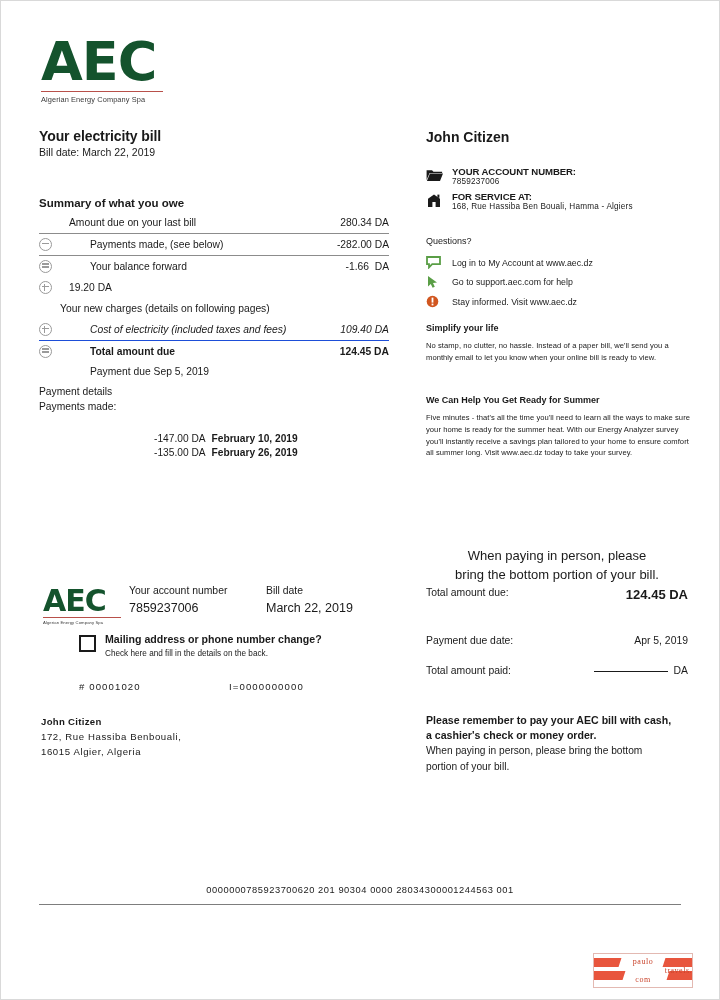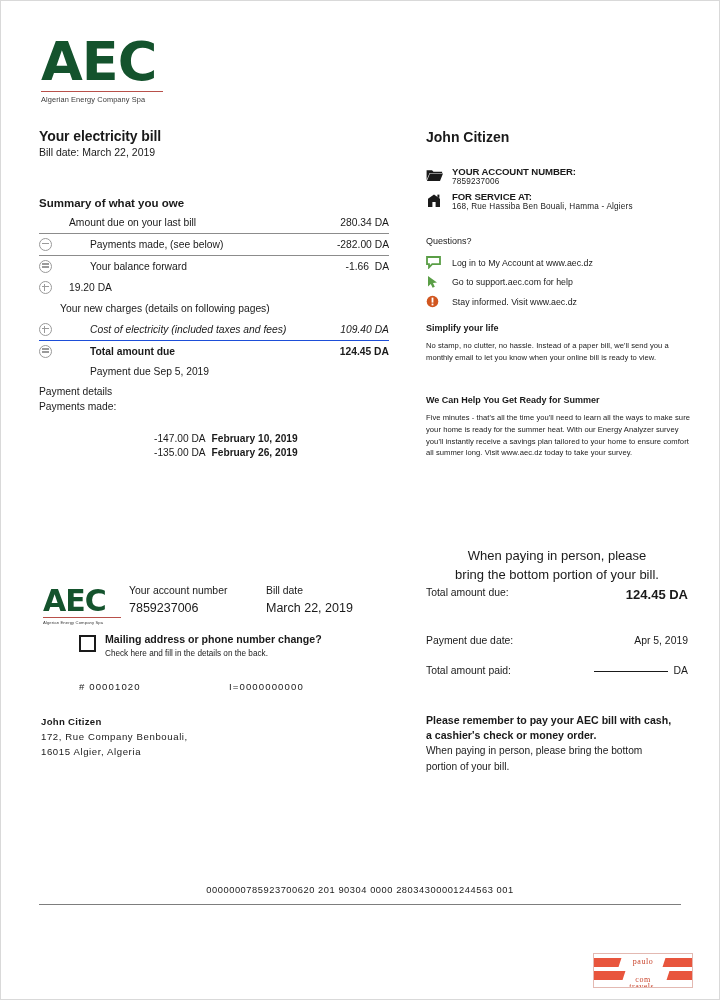--- a/index.html
+++ b/index.html
@@ -164,21 +164,21 @@
   .wm .b1 { left: -4px; top: 4px; width: 30px; height: 9px; transform: skewX(-18deg); }
   .wm .b2 { left: -4px; top: 17px; width: 34px; height: 9px; transform: skewX(-18deg); }
   .wm .b3 { right: -6px; top: 4px; width: 34px; height: 9px; transform: skewX(-18deg); }
   .wm .b4 { right: -6px; top: 17px; width: 30px; height: 9px; transform: skewX(-18deg); }
   .wm .wt {
     position: absolute; left: 0; right: 0; color: #c9442c;
     font-family: "Liberation Serif", serif; font-size: 8px; text-align: center;
     letter-spacing: 0.5px;
   }
   .wm .w1 { top: 3px; }
-  .wm .w2 { top: 28px; }
+  .wm .w2 { top: 12px; text-align: right; }
   .wm .w3 { top: 21px; }
 </style>
 </head>
 <body>
 
 <div class="page">
 
   <div class="logo-block hdr-logo">
     <div class="logo-word">AEC</div>
     <div class="logo-rule"></div>
@@ -347,21 +347,21 @@
 
   <div class="checkbox"></div>
   <div class="t chk-title" style="left:104px; top:632px;">Mailing address or phone number change?</div>
   <div class="t chk-sub" style="left:104px; top:648px;">Check here and fill in the details on the back.</div>
 
   <div class="t refline" style="left:78px; top:680px;">#    00001020</div>
   <div class="t refline" style="left:228px; top:680px;">I=0000000000</div>
 
   <div class="addr">
     <div class="nm">John Citizen</div>
-    <div class="ln">172, Rue Company Benbouali,</div>
+    <div class="ln">172, Rue Hassiba Benbouali,</div>
     <div class="ln">16015 Algier, Algeria</div>
   </div>
 
   <div class="t stub-note" style="left:425px; top:546px; width:262px; white-space:normal;">
     <div>When paying in person, please</div>
     <div>bring the bottom portion of your bill.</div>
   </div>
 
   <div class="srow" style="left:425px; top:586px;">
     <div class="sl">Total amount due:</div>

